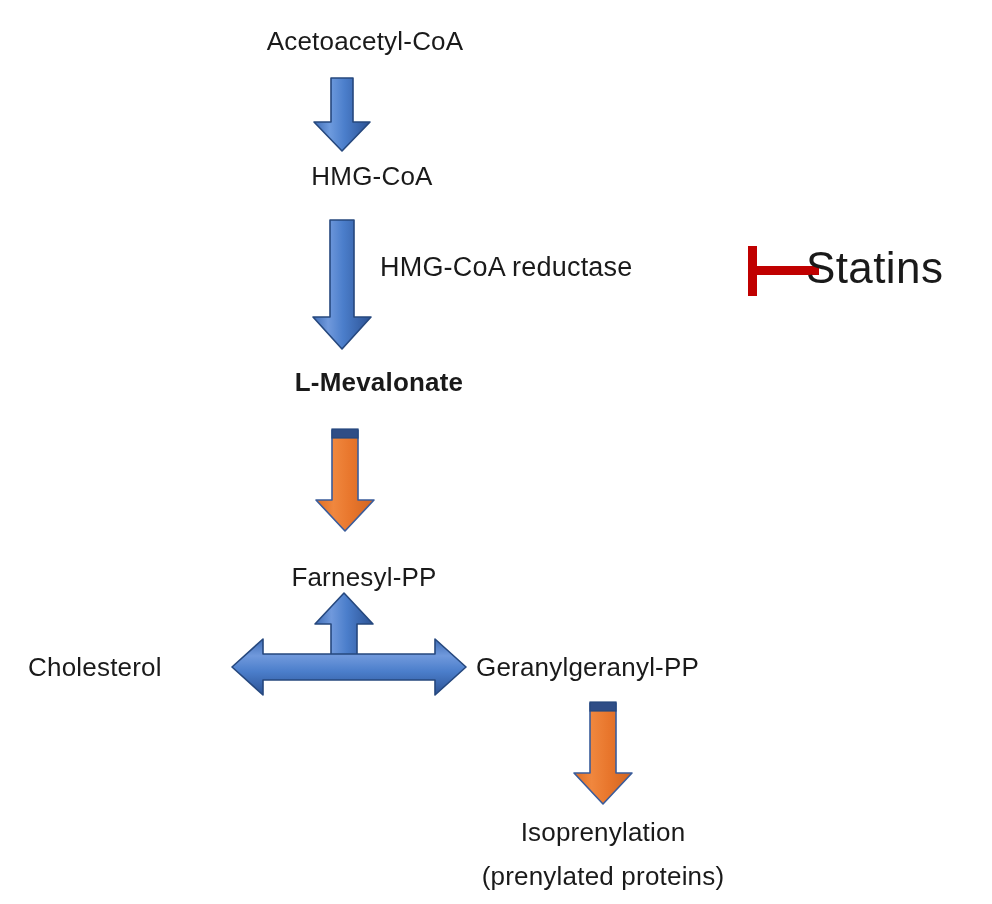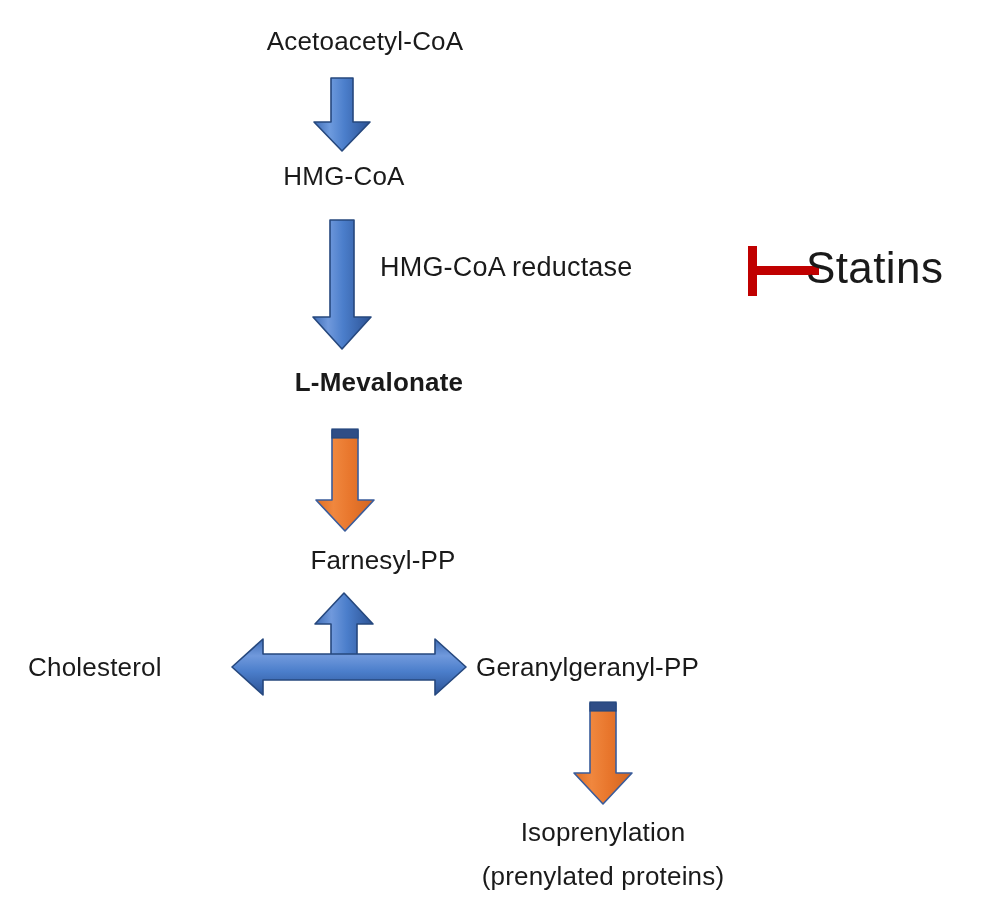--- a/index.html
+++ b/index.html
@@ -59,21 +59,21 @@
           <stop offset="0%" stop-color="#3E6CB5"></stop>
           <stop offset="28%" stop-color="#6E9BDE"></stop>
           <stop offset="55%" stop-color="#4B7ECB"></stop>
           <stop offset="100%" stop-color="#2C5294"></stop>
         </linearGradient>
       </defs>
       <path d="M21,0 L43,0 L43,44 L60,44 L32,73 L4,44 L21,44 Z" fill="url(#blueGradV1)" stroke="#26487E" stroke-width="1.6" stroke-linejoin="round"></path>
     </svg>
   </div>
 
-  <div class="label center" style="left:344px; top:162px;">HMG-CoA</div>
+  <div class="label center" style="left:372px; top:162px;">HMG-CoA</div>
 
   <div class="arrow" style="left:308px; top:220px; width:68px; height:130px;">
     <svg width="68" height="130" viewBox="0 0 68 130">
       <defs>
         <linearGradient id="blueGradV2" x1="0" y1="0" x2="1" y2="0">
           <stop offset="0%" stop-color="#3E6CB5"></stop>
           <stop offset="26%" stop-color="#7099DC"></stop>
           <stop offset="52%" stop-color="#4B7ECB"></stop>
           <stop offset="100%" stop-color="#2C5294"></stop>
         </linearGradient>
@@ -103,21 +103,21 @@
           <stop offset="30%" stop-color="#F0873E"></stop>
           <stop offset="60%" stop-color="#E8762C"></stop>
           <stop offset="100%" stop-color="#D06420"></stop>
         </linearGradient>
       </defs>
       <path d="M19,2 L45,2 L45,72 L61,72 L32,103 L3,72 L19,72 Z" fill="url(#orangeGradV1)" stroke="#3A5C9B" stroke-width="1.6" stroke-linejoin="round"></path>
       <rect x="19" y="1" width="26" height="9" fill="#2F4D86" stroke="#26487E" stroke-width="1.2"></rect>
     </svg>
   </div>
 
-  <div class="label center" style="left:364px; top:546px;margin-left:19px;">Farnesyl-PP</div>
+  <div class="label center" style="left:364px; top:563px;">Farnesyl-PP</div>
 
   <div class="arrow" style="left:310px; top:592px; width:70px; height:84px;">
     <svg width="70" height="84" viewBox="0 0 70 84">
       <defs>
         <linearGradient id="blueGradUp" x1="0" y1="0" x2="1" y2="0">
           <stop offset="0%" stop-color="#3E6CB5"></stop>
           <stop offset="28%" stop-color="#7099DC"></stop>
           <stop offset="55%" stop-color="#4B7ECB"></stop>
           <stop offset="100%" stop-color="#2C5294"></stop>
         </linearGradient>

